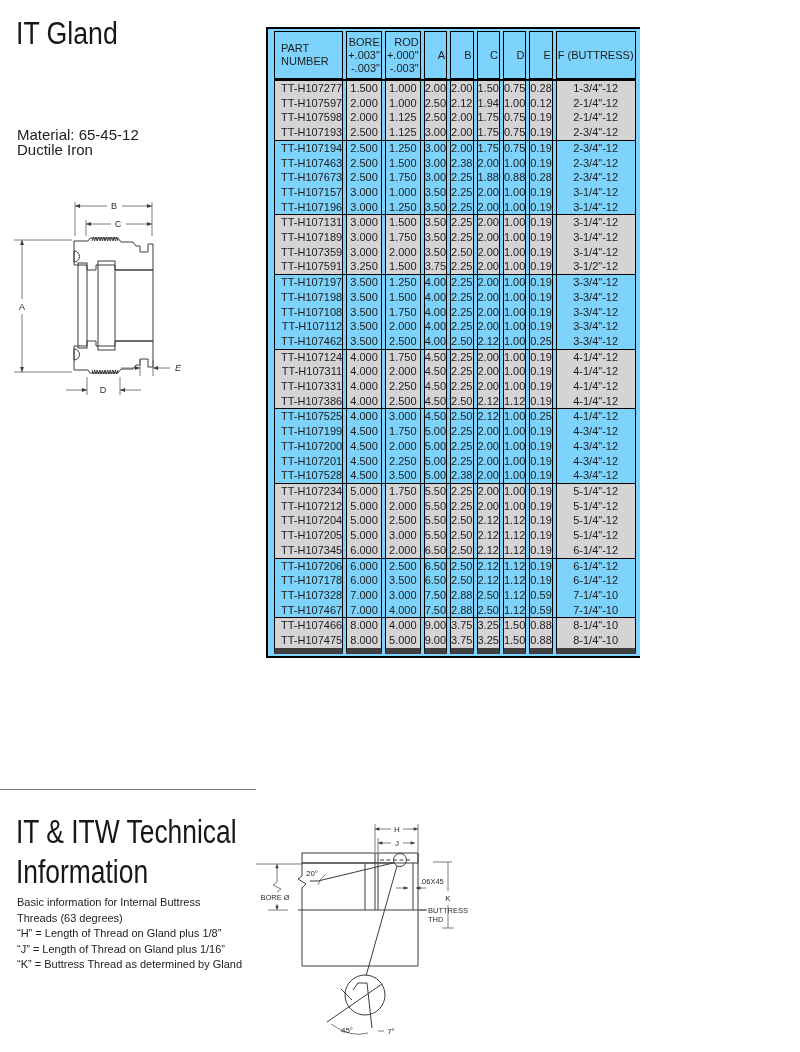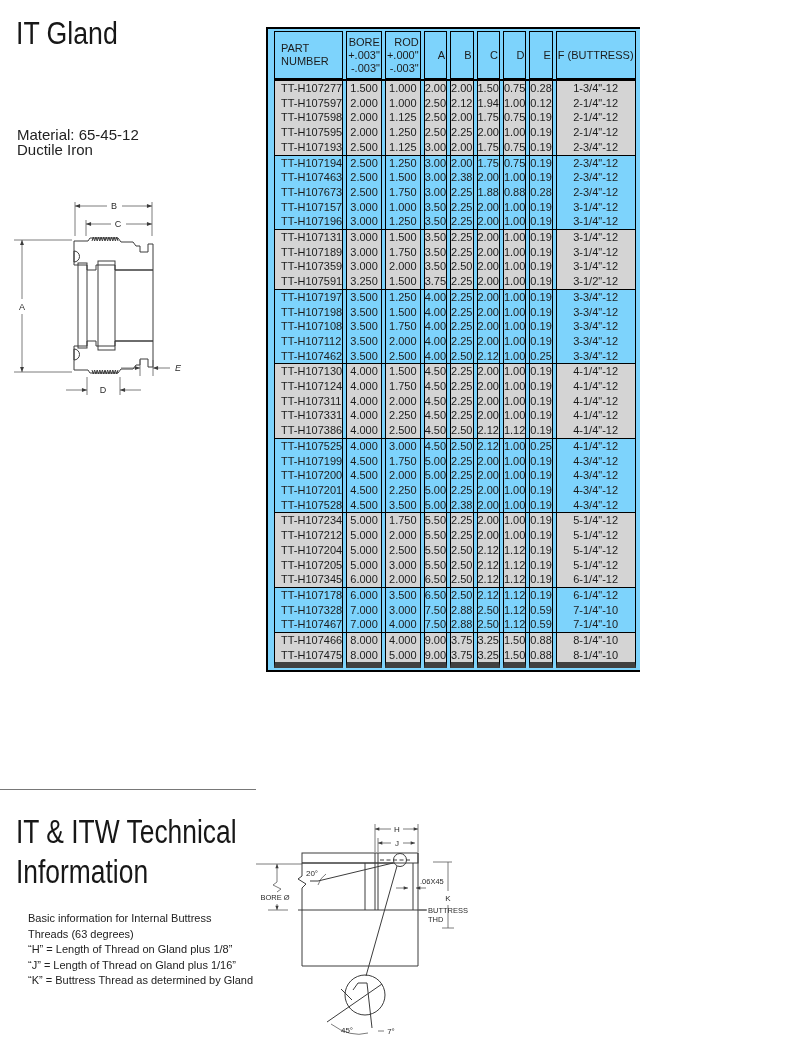--- a/index.html
+++ b/index.html
@@ -6,34 +6,34 @@
   .page{position:relative;width:640px;height:1052px;background:#ffffff;overflow:hidden;
         font-family:"Liberation Sans",sans-serif;color:#1a1a1a;}
 
   
   .h1{position:absolute;left:16px;top:16px;font-size:31px;font-weight:400;
       transform:scaleX(.86);transform-origin:left top;white-space:nowrap;color:#171717;}
   .material{position:absolute;left:17px;top:127px;font-size:15px;line-height:15px;color:#222;}
   .divider{position:absolute;left:0;top:789px;width:256px;height:1px;background:#787878;}
   .h2{position:absolute;left:16px;top:812px;font-size:33px;font-weight:400;line-height:40px;
       transform:scaleX(.8);transform-origin:left top;white-space:nowrap;color:#171717;}
-  .notes{position:absolute;left:28px;top:895px;font-size:11px;line-height:15.5px;color:#222;margin-top:16px;}
+  .notes{position:absolute;left:17px;top:895px;font-size:11px;line-height:15.5px;color:#222;}
 
   
   .table-wrap{position:absolute;left:266px;top:0;border:2px solid #000;
               padding:2px 3px;background:#7dd3fc;margin-top:27px;}
   table{border-collapse:separate;border-spacing:3px 0;table-layout:fixed;}
   th,td{font-family:"Liberation Sans",sans-serif;font-size:11px;color:#1c1c1c;
         overflow:hidden;white-space:nowrap;}
   thead th{border:1px solid #000;font-weight:400;vertical-align:middle;
            text-align:right;padding:3px 1px;line-height:13px;height:40px;}
   thead th.part{text-align:left;padding-left:6px;}
   tbody td{border-left:1px solid #000;border-right:1px solid #000;
            height:14.7px;line-height:14.7px;padding:0;text-align:center;}
-  tbody td.part{text-align:left;padding-left:6px;}
+  tbody td.part{text-align:right;padding-left:6px;}
   tbody tr:last-child td{border-bottom:6px solid #404040;}
   tr.shaded td{background:var(--shade,#d4d4d4);}
   tr.sep td{background:#000;border:none;padding:0;line-height:0;font-size:0;height:1px;}
   tr.sep td.thick{height:2px;}
 
   
   .diag{position:absolute;}
   .diag text{font-family:"Liberation Sans",sans-serif;fill:#2b2b2b;}
   .dl{stroke:#3c3c3c;stroke-width:1;fill:none;}          
   .thin{stroke:#5a5a5a;stroke-width:.8;fill:none;}       
@@ -186,31 +186,20 @@
             <td>2.000</td>
             <td>1.125</td>
             <td>2.50</td>
             <td>2.00</td>
             <td>1.75</td>
             <td>0.75</td>
             <td>0.19</td>
             <td>2-1/4"-12</td>
           </tr>
           <tr class="shaded">
-            <td class="part">TT-H107595</td>
-            <td>2.000</td>
-            <td>1.250</td>
-            <td>2.50</td>
-            <td>2.25</td>
-            <td>2.00</td>
-            <td>1.00</td>
-            <td>0.19</td>
-            <td>2-1/4"-12</td>
-          </tr>
-          <tr class="shaded">
             <td class="part">TT-H107193</td>
             <td>2.500</td>
             <td>1.125</td>
             <td>3.00</td>
             <td>2.00</td>
             <td>1.75</td>
             <td>0.75</td>
             <td>0.19</td>
             <td>2-3/4"-12</td>
           </tr>
@@ -372,31 +361,20 @@
             <td>2.500</td>
             <td>4.00</td>
             <td>2.50</td>
             <td>2.12</td>
             <td>1.00</td>
             <td>0.25</td>
             <td>3-3/4"-12</td>
           </tr>
           <tr class="sep">
             <td colspan="9"></td>
-          </tr>
-          <tr class="shaded">
-            <td class="part">TT-H107130</td>
-            <td>4.000</td>
-            <td>1.500</td>
-            <td>4.50</td>
-            <td>2.25</td>
-            <td>2.00</td>
-            <td>1.00</td>
-            <td>0.19</td>
-            <td>4-1/4"-12</td>
           </tr>
           <tr class="shaded">
             <td class="part">TT-H107124</td>
             <td>4.000</td>
             <td>1.750</td>
             <td>4.50</td>
             <td>2.25</td>
             <td>2.00</td>
             <td>1.00</td>
             <td>0.19</td>
@@ -546,20 +524,31 @@
             <td>2.000</td>
             <td>6.50</td>
             <td>2.50</td>
             <td>2.12</td>
             <td>1.12</td>
             <td>0.19</td>
             <td>6-1/4"-12</td>
           </tr>
           <tr class="sep">
             <td colspan="9"></td>
+          </tr>
+          <tr>
+            <td class="part">TT-H107206</td>
+            <td>6.000</td>
+            <td>2.500</td>
+            <td>6.50</td>
+            <td>2.50</td>
+            <td>2.12</td>
+            <td>1.12</td>
+            <td>0.19</td>
+            <td>6-1/4"-12</td>
           </tr>
           <tr>
             <td class="part">TT-H107178</td>
             <td>6.000</td>
             <td>3.500</td>
             <td>6.50</td>
             <td>2.50</td>
             <td>2.12</td>
             <td>1.12</td>
             <td>0.19</td>

